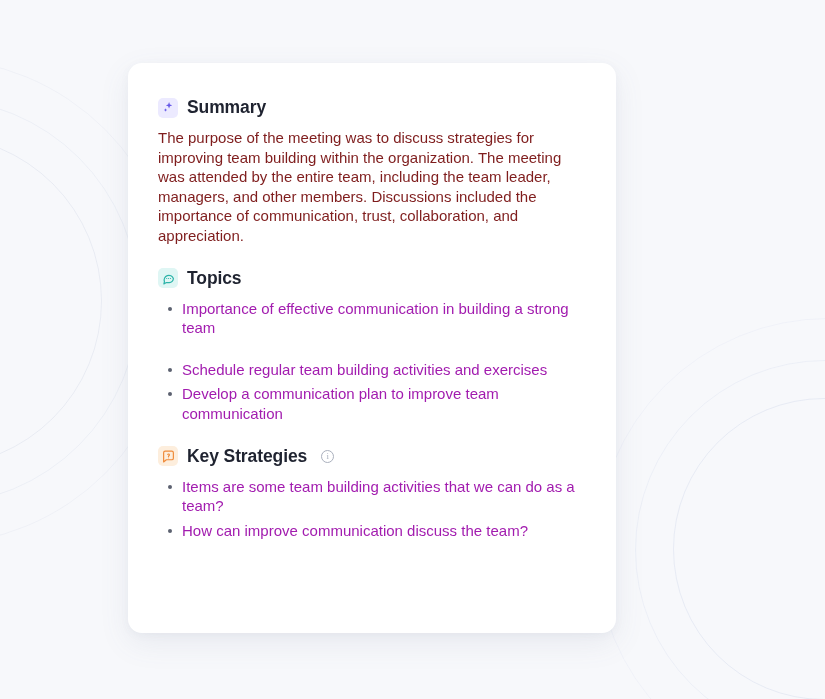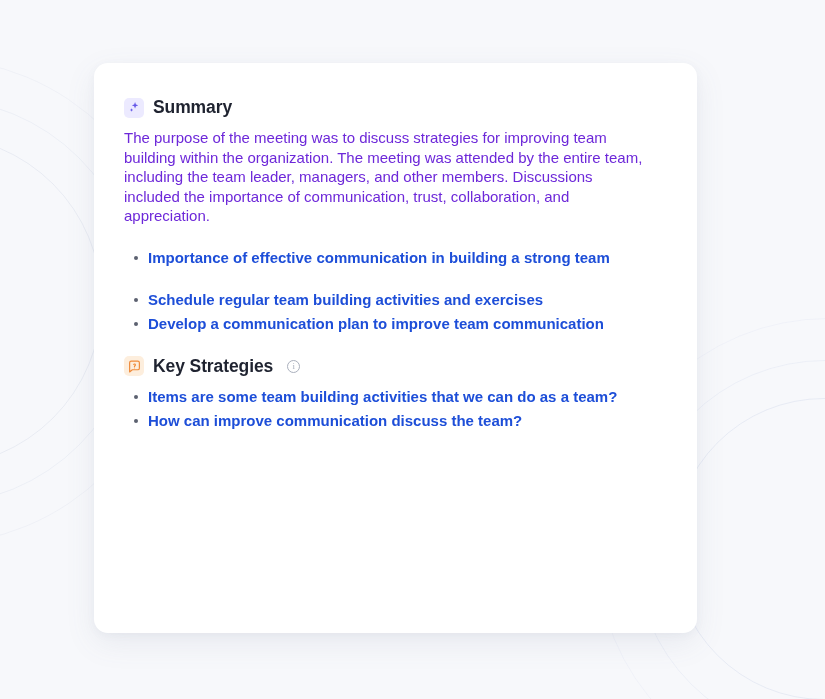--- a/index.html
+++ b/index.html
@@ -24,23 +24,23 @@
   }
   .ring-l1 { left: -230px; top: 135px; width: 330px; height: 330px; }
   .ring-l2 { left: -268px; top: 98px; width: 405px; height: 405px; border-color: rgba(180,190,215,0.16); }
   .ring-l3 { left: -310px; top: 58px; width: 485px; height: 485px; border-color: rgba(180,190,215,0.12); }
   .ring-r1 { right: -150px; top: 398px; width: 300px; height: 300px; border-color: rgba(185, 195, 225, 0.25); }
   .ring-r2 { right: -190px; top: 360px; width: 378px; height: 378px; border-color: rgba(185,195,225,0.17); }
   .ring-r3 { right: -235px; top: 318px; width: 462px; height: 462px; border-color: rgba(185,195,225,0.11); }
 
   .card {
     position: absolute;
-    left: 94px;
+    left: 128px;
     top: 63px;
-    width: 603px;
+    width: 488px;
     height: 570px;
     background: #ffffff;
     border-radius: 14px;
     box-shadow: 0 10px 30px rgba(100, 110, 140, 0.10), 0 2px 8px rgba(100,110,140,0.05);
     box-sizing: border-box;
     padding: 34px 30px 0 30px;
     overflow: hidden;
   }
 
   .section { margin-bottom: 6px; }
@@ -81,39 +81,38 @@
     text-align: center;
     font-family: "Liberation Serif", serif;
     margin-left: 5px;
     display: inline-block;
     box-sizing: border-box;
   }
 
   .summary-text {
     font-size: 15px;
     line-height: 19.6px;
-    color: #6d28d9;
+    color: #7f1d1d;
     margin: 0 0 22px 0;
     max-width: 525px;
   }
 
   ul.bullets {
     list-style: none;
     margin: 0 0 22px 0;
     padding: 0;
   }
   ul.bullets li {
     position: relative;
     padding-left: 24px;
     font-size: 15px;
     line-height: 19.6px;
-    color: #1d4ed8;
+    color: #a21caf;
     margin-bottom: 5px;
     max-width: 520px;
-    font-weight: bold;
   }
   ul.bullets li::before {
     content: "";
     position: absolute;
     left: 10px;
     top: 8px;
     width: 4px;
     height: 4px;
     border-radius: 50%;
     background: #5c6170;
@@ -139,20 +138,31 @@
           <path d="M13 2l1.6 4.4L19 8l-4.4 1.6L13 14l-1.6-4.4L7 8l4.4-1.6z"></path>
           <path d="M6.5 13.5l.9 2.3 2.3.9-2.3.9-.9 2.3-.9-2.3L3.3 16.7l2.3-.9z"></path>
         </svg>
       </span>
       <span class="section-title">Summary</span>
     </div>
     <p class="summary-text">The purpose of the meeting was to discuss strategies for improving team building within the organization. The meeting was attended by the entire team, including the team leader, managers, and other members. Discussions  included the importance of communication, trust, collaboration, and appreciation.</p>
   </div>
 
   <div class="section">
+    <div class="section-head">
+      <span class="icon-box icon-topics">
+        <svg width="13" height="13" viewBox="0 0 24 24" fill="none" stroke="#2bb3a8" stroke-width="2.2" stroke-linecap="round" stroke-linejoin="round" aria-hidden="true">
+          <path d="M21 12a7.5 7.5 0 0 1-7.5 7.5H8L3.5 22l1-4.1A7.5 7.5 0 1 1 21 12z"></path>
+          <circle cx="8.7" cy="12" r="1.1" fill="#2bb3a8" stroke="none"></circle>
+          <circle cx="12.2" cy="12" r="1.1" fill="#2bb3a8" stroke="none"></circle>
+          <circle cx="15.7" cy="12" r="1.1" fill="#2bb3a8" stroke="none"></circle>
+        </svg>
+      </span>
+      <span class="section-title">Topics</span>
+    </div>
     <ul class="bullets">
       <li>Importance of effective communication in building a strong team</li>
     </ul>
   </div>
 
   <div class="section">
     <ul class="bullets">
       <li>Schedule regular team building activities and exercises</li>
       <li>Develop a communication plan to improve team communication</li>
     </ul>

